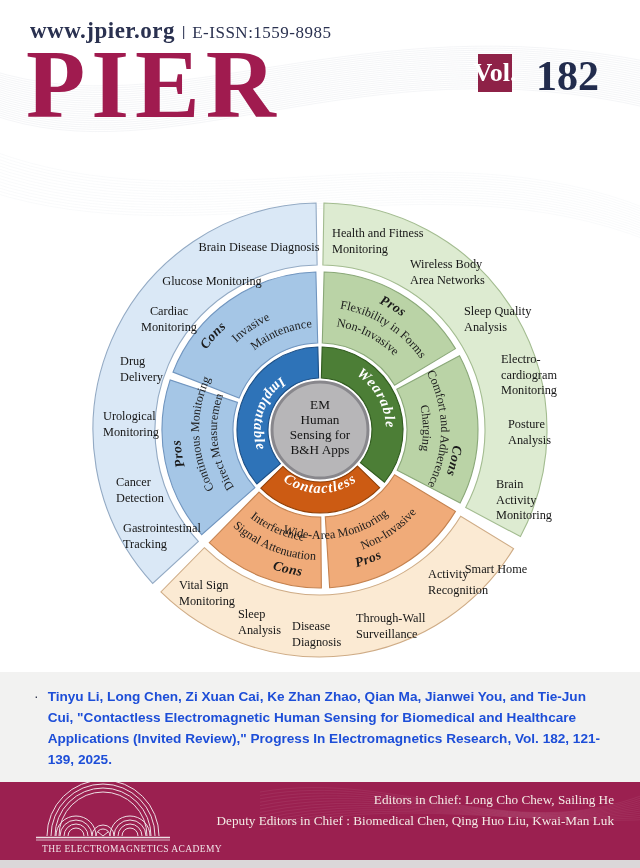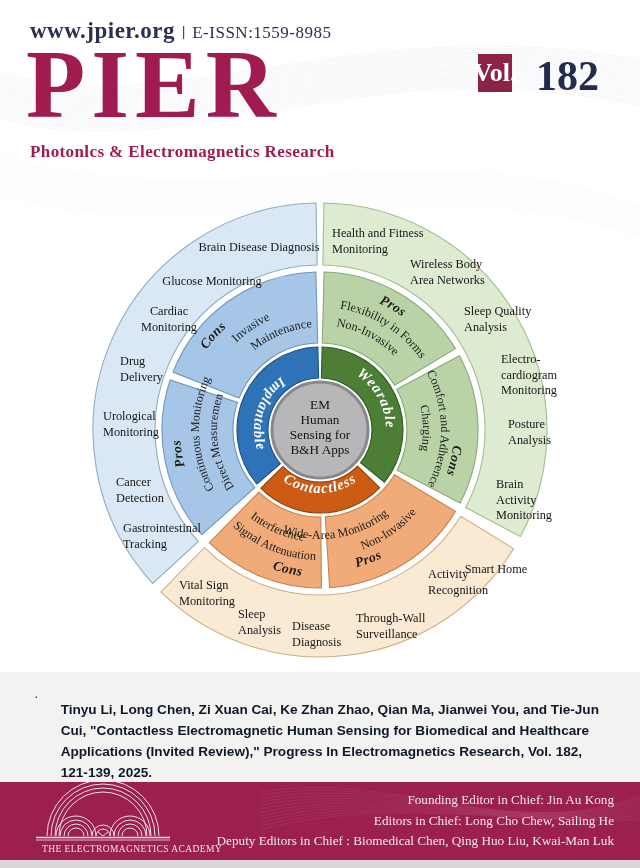--- a/index.html
+++ b/index.html
@@ -24,21 +24,21 @@
   .inner-label{font-size:14.5px;font-weight:bold;font-style:italic;fill:#ffffff;letter-spacing:1px;}
   .pc{font-size:13.5px;font-weight:bold;font-style:italic;fill:#1a1a1a;letter-spacing:.5px;}
   .it{font-size:12.2px;fill:#1c1c1c;}
   .app{font-size:12.3px;fill:#161616;}
   .center-t{font-size:13.2px;fill:#141414;}
   
   .citation{position:absolute;left:0;top:672px;width:640px;height:110px;background:#F2F2F1;
             font-family:"Liberation Sans","DejaVu Sans",sans-serif;}
   .cite-row{position:absolute;left:34px;top:14px;width:578px;display:flex;}
   .bullet{color:#33394F;font-size:14px;line-height:21px;margin-right:9px;}
-  .cite-text{margin:13px;color:#0f172a;font-size:13.6px;line-height:21px;font-weight:600;width:566px;}
+  .cite-text{margin:0;color:#1d4ed8;font-size:13.6px;line-height:21px;font-weight:600;width:566px;}
   .doi{position:absolute;left:44px;top:82px;font-family:"Liberation Serif","DejaVu Serif",serif;
        font-weight:bold;font-size:19px;color:#232C4E;letter-spacing:1.6px;}
   
   .footer{position:absolute;left:0;top:782px;width:640px;height:78px;background:#9B2050;overflow:hidden;}
   #swirl-footer{position:absolute;left:0;top:0;pointer-events:none;}
   .logo-wrap{position:absolute;left:28px;top:0;width:160px;}
   .academy-label{position:absolute;left:14px;top:62px;width:160px;color:#F0E2E7;font-size:9.5px;
                  letter-spacing:.4px;text-align:center;white-space:nowrap;}
   .editors{position:absolute;right:26px;top:8px;text-align:right;color:#F3EAE5;font-size:13.2px;
            line-height:20.5px;white-space:nowrap;}
@@ -86,21 +86,20 @@
       <path d="M -10 185.2 C 200 254.2, 430 148.6, 650 236.4" fill="none" stroke="#ccd0da" stroke-width="0.5" opacity="0.22"></path>
       <path d="M -10 188.4 C 200 256.4, 430 151.2, 650 238.8" fill="none" stroke="#ccd0da" stroke-width="0.5" opacity="0.22"></path>
       <path d="M -10 191.6 C 200 258.6, 430 153.8, 650 241.2" fill="none" stroke="#ccd0da" stroke-width="0.5" opacity="0.22"></path>
     </svg>
 
   <div class="topline">
     <span class="url">www.jpier.org</span><span class="sep">|</span><span class="issn">E-ISSN:1559-8985</span>
   </div>
 
   <div class="pier-logo">PIER</div>
-  <div class="subtitle">Photonlcs &amp; Electromagnetics Research</div>
 
   <div class="vol-badge">
     <span class="vol-label">Vol.</span>
   </div>
   <div class="vol-number">182</div>
 
   <svg id="sunburst" width="640" height="480">
       <g>
         <path d="M 323.96169626126334 15.034573199499192 A 227 227 0 0 1 520.4291035789764 348.57004475239717 L 465.68635282172295 319.46280785967195 A 165 165 0 0 0 322.8796470621518 77.02513029919544 Z" fill="#DDEBD1" stroke="#A3BC90" stroke-width="1.1"></path>
         <path d="M 513.5493173083789 360.60717419052037 A 227 227 0 0 1 160.89359700393385 403.90785195799924 L 204.34997139052462 359.68632411043995 A 165 165 0 0 0 460.68562711842526 328.21226317813154 Z" fill="#FBEAD3" stroke="#CFAC86" stroke-width="1.1"></path>
@@ -233,20 +232,19 @@
           <path d="M 64 54 A 11 11 0 0 1 86 54"></path>
           <path d="M 68 54 A 7 7 0 0 1 82 54"></path>
           <path d="M 70 50 L 75 54 L 80 50"></path>
           <path d="M 8 55.5 H 142" stroke-width="1.4"></path>
           <path d="M 8 58 H 142" stroke-width="0.8"></path>
         </g>
       </svg>
       <div class="academy-label">THE ELECTROMAGNETICS ACADEMY</div>
     </div>
     <div class="editors">
-      <div>Founding Editor in Chief: Jin Au Kong</div>
       <div>Editors in Chief:  Long Cho Chew, Sailing He</div>
       <div>Deputy Editors in Chief : Biomedical Chen, Qing Huo Liu, Kwai-Man Luk</div>
     </div>
   </div>
 
   <div class="bottom-strip"></div>
 </div>
 
 </body></html>

